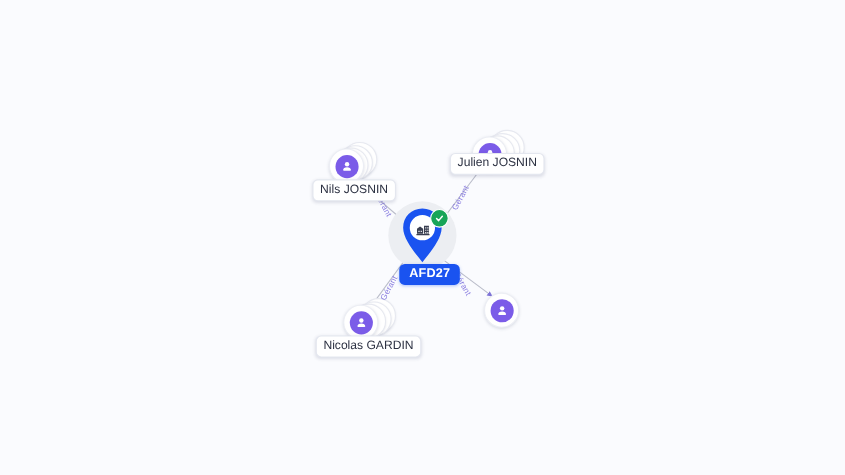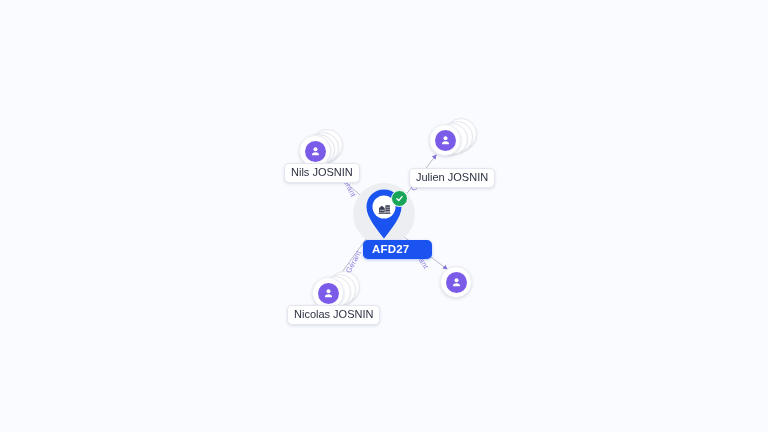--- a/index.html
+++ b/index.html
@@ -128,21 +128,21 @@
     z-index: 6;
     display: flex;
     align-items: center;
     justify-content: center;
   }
   .company-label {
     position: absolute;
     background: #1a53f0;
     color: #ffffff;
     border-radius: 5px;
-    padding: 2px 23px 3px 9px;
+    padding: 2px 9px 3px 9px;
     font-size: 11.5px;
     line-height: 14px;
     font-weight: 700;
     letter-spacing: 0.2px;
     white-space: nowrap;
     box-shadow: 0 1px 3px rgba(26,83,240,0.35);
     z-index: 10;
   }
 
   
@@ -208,36 +208,36 @@
     <div class="stack-circle" style="left:-6px; top:-16px;"></div>
     <div class="avatar-circle" style="left:-13px; top:-15px;">
       <div class="avatar-inner">
         <svg width="13" height="13" viewBox="0 0 24 24" fill="#ffffff">
           <circle cx="12" cy="8" r="3.7"></circle>
           <path d="M12 13.2c-4 0-6.6 2.2-6.6 4.6 0 .8.6 1.2 1.4 1.2h10.4c.8 0 1.4-.4 1.4-1.2 0-2.4-2.6-4.6-6.6-4.6z"></path>
         </svg>
       </div>
     </div>
   </div>
-  <div class="node-label" style="left:409px; top:168px;">Julien JOSNIN</div>
+  <div class="node-label" style="left:409px; top:139px;">Julien JOSNIN</div>
 
   <div class="person-node" style="left:325px; top:292px;">
     <div class="stack-circle" style="left:3px; top:-21px;"></div>
     <div class="stack-circle" style="left:-1px; top:-18px;"></div>
     <div class="stack-circle" style="left:-6px; top:-16px;"></div>
     <div class="avatar-circle" style="left:-13px; top:-15px;">
       <div class="avatar-inner">
         <svg width="13" height="13" viewBox="0 0 24 24" fill="#ffffff">
           <circle cx="12" cy="8" r="3.7"></circle>
           <path d="M12 13.2c-4 0-6.6 2.2-6.6 4.6 0 .8.6 1.2 1.4 1.2h10.4c.8 0 1.4-.4 1.4-1.2 0-2.4-2.6-4.6-6.6-4.6z"></path>
         </svg>
       </div>
     </div>
   </div>
-  <div class="node-label" style="left:287px; top:305px;">Nicolas JOSNIN</div>
+  <div class="node-label" style="left:287px; top:305px;">Nicolas GARDIN</div>
 
   <div class="person-node" style="left:455px; top:281px;">
     <div class="avatar-circle" style="left:-15px; top:-15px;">
       <div class="avatar-inner">
         <svg width="13" height="13" viewBox="0 0 24 24" fill="#ffffff">
           <circle cx="12" cy="8" r="3.7"></circle>
           <path d="M12 13.2c-4 0-6.6 2.2-6.6 4.6 0 .8.6 1.2 1.4 1.2h10.4c.8 0 1.4-.4 1.4-1.2 0-2.4-2.6-4.6-6.6-4.6z"></path>
         </svg>
       </div>
     </div>

